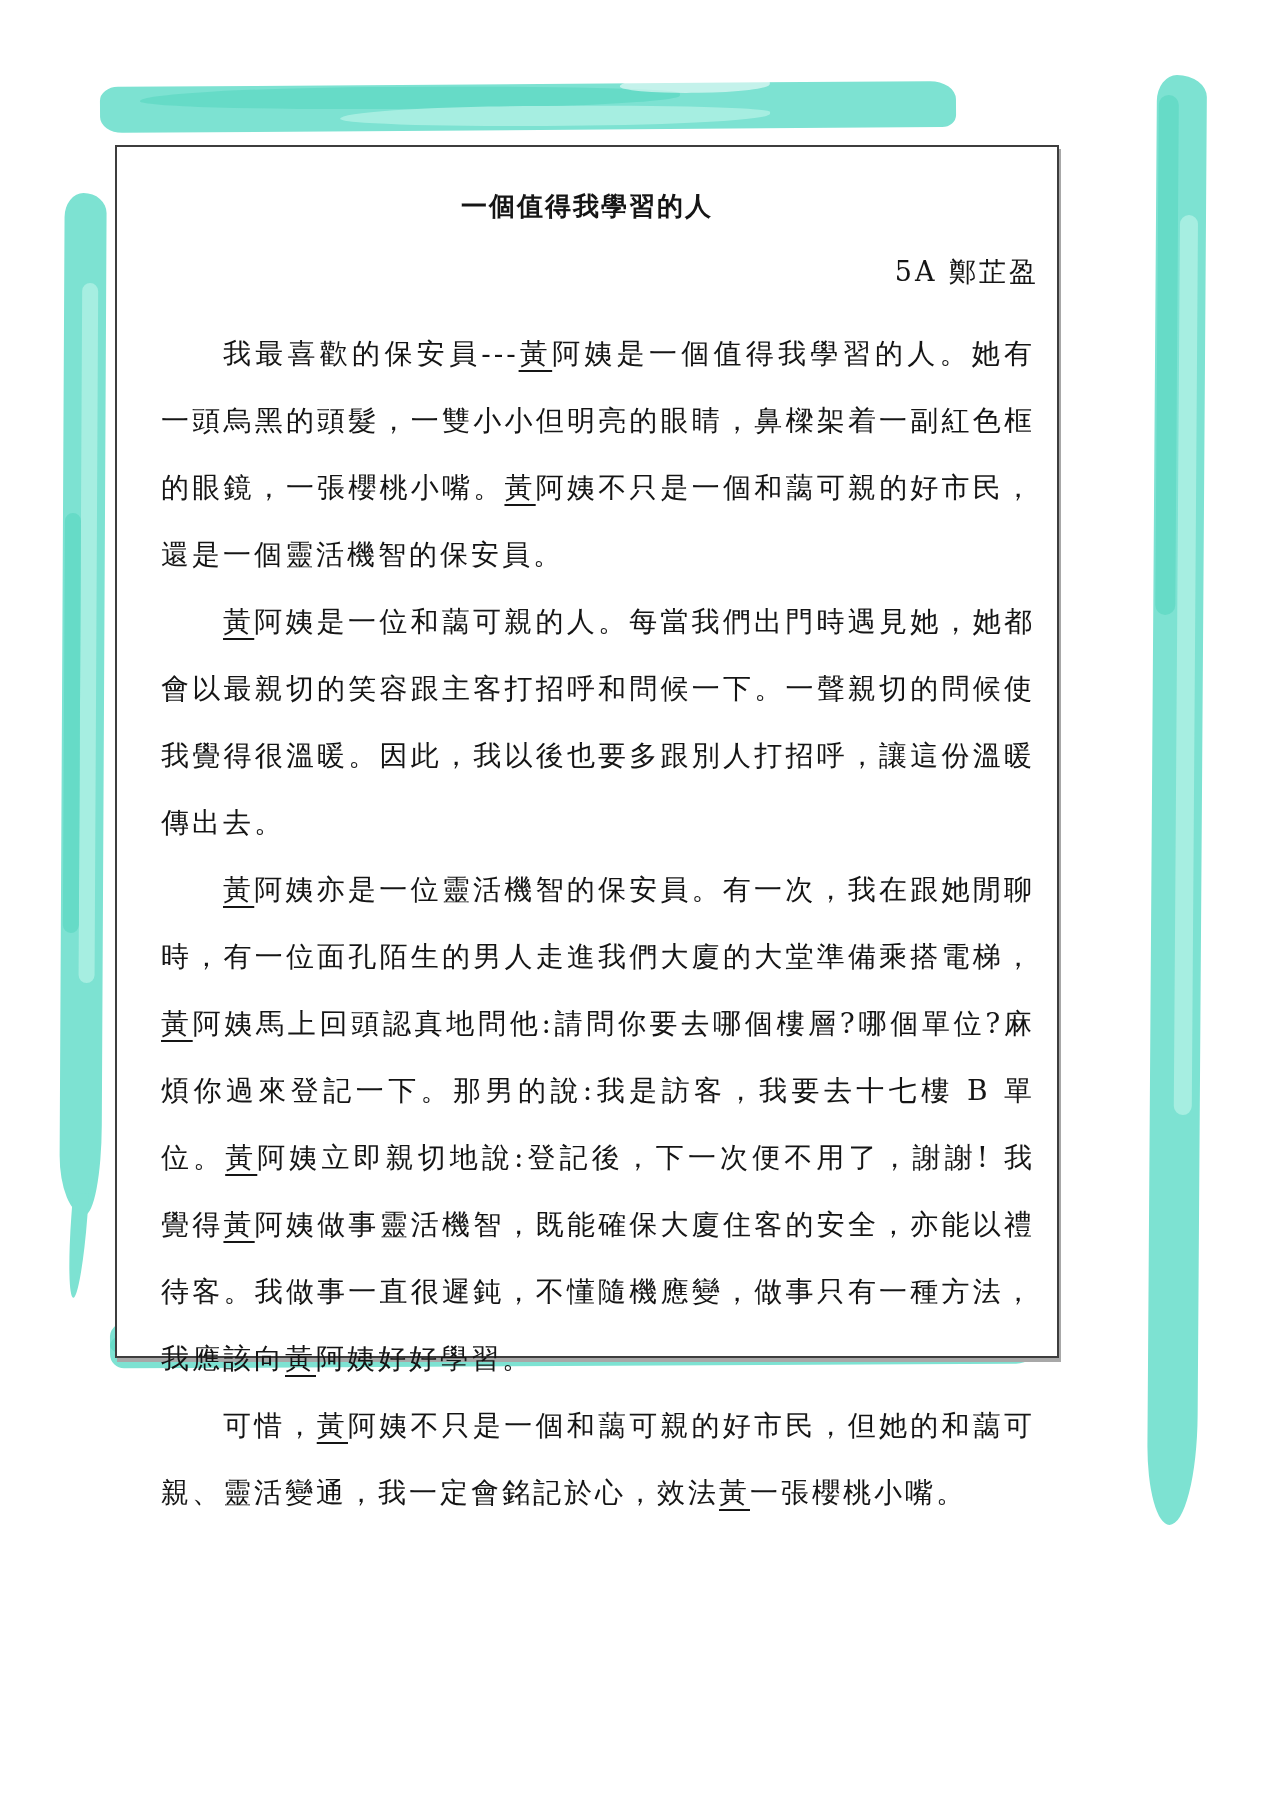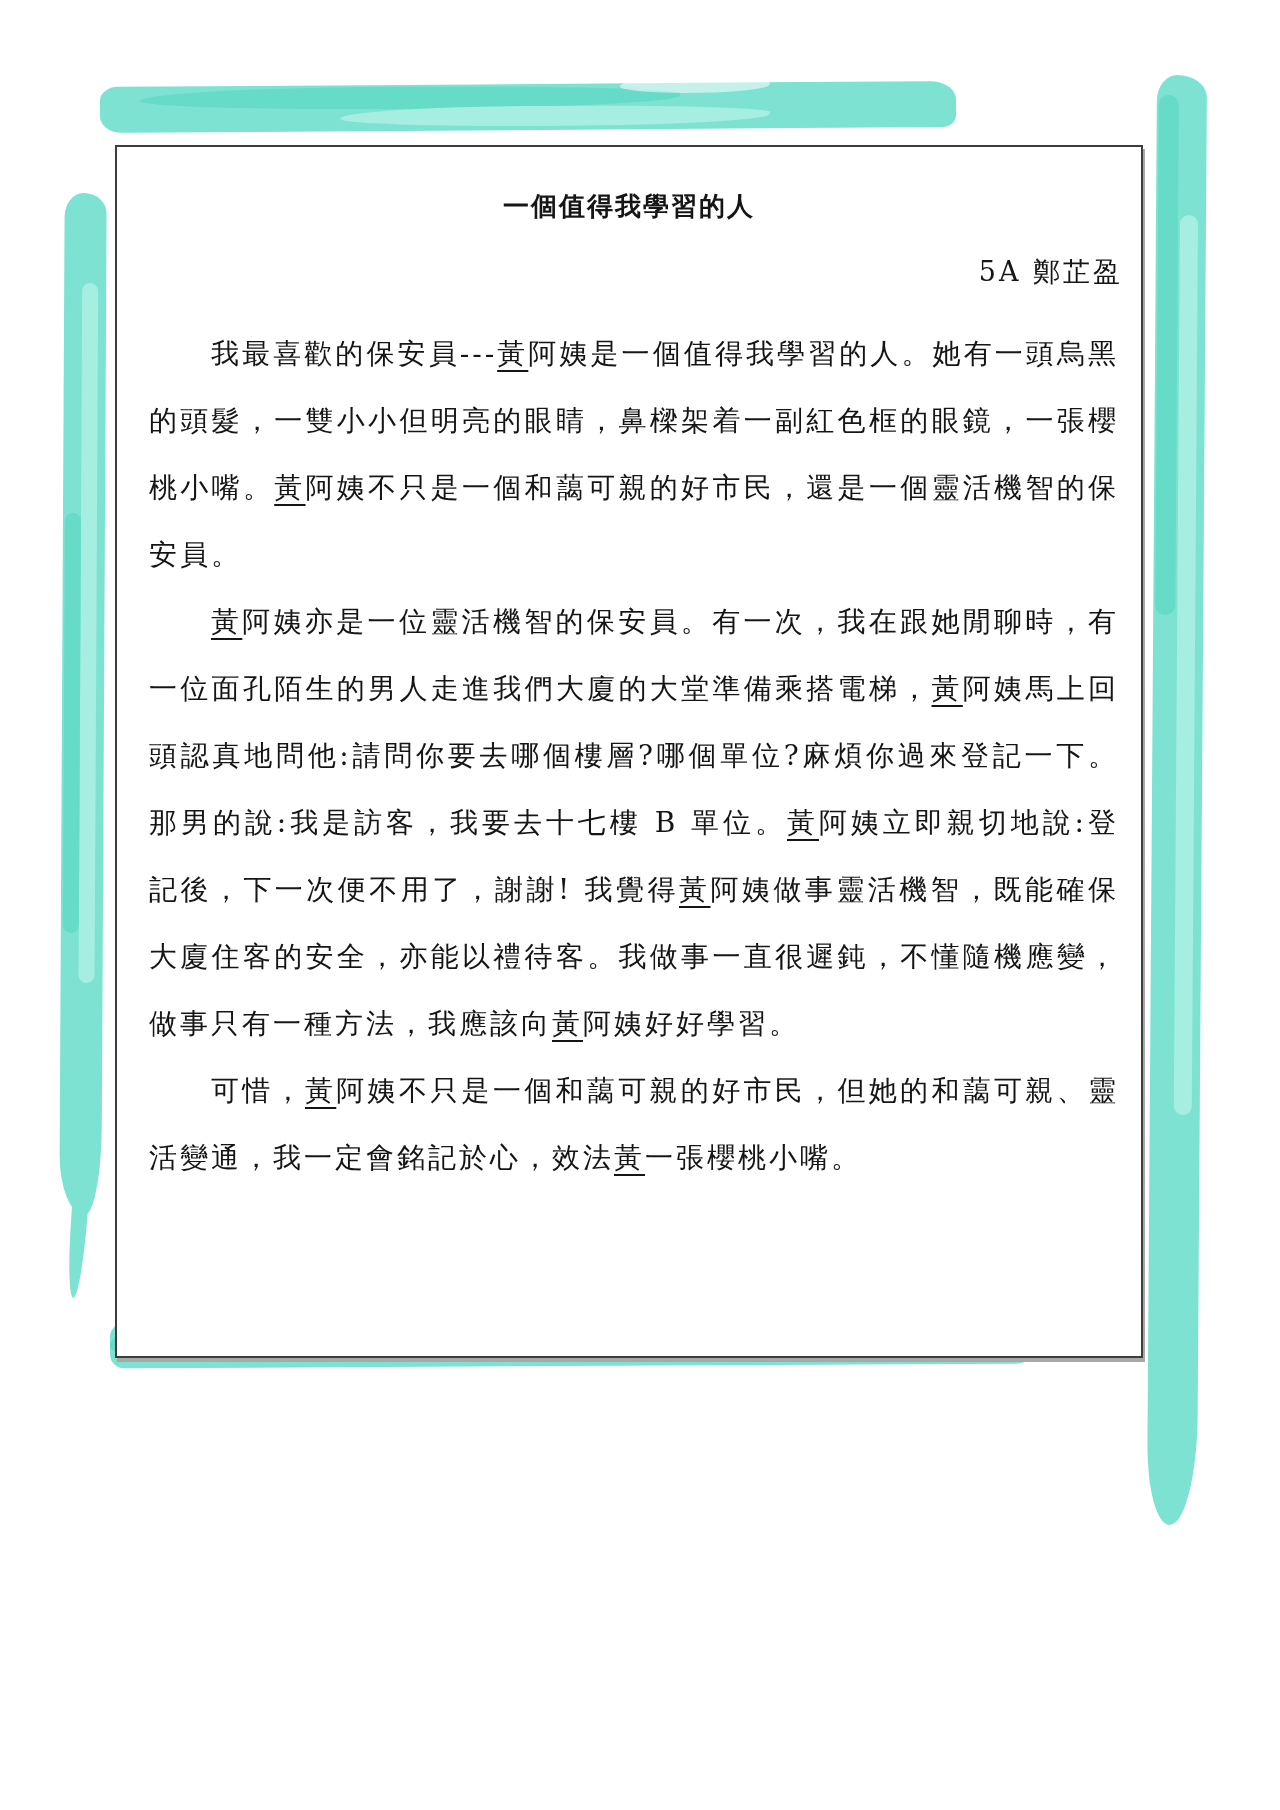--- a/index.html
+++ b/index.html
@@ -66,21 +66,21 @@
     border-radius: 22px 16px 26px 14px / 16px 12px 18px 14px;
     transform: rotate(-0.3deg);
   }
   .stroke-bottom .patch-dark  { left: 0;   top: 6px;  width: 120px; height: 34px; }
   .stroke-bottom .patch-light { left: 300px; top: 24px; width: 520px; height: 20px; }
 
   
   .sheet {
     position: absolute;
     left: 115px; top: 145px;
-    width: 1028px; height: 1213px;
+    width: 944px; height: 1213px;
     background: #ffffff;
     border: 2px solid #3d3d3d;
     box-shadow: 2px 4px 0 #a8a8a8;
   }
   .title {
     margin: 42px 0 0 0;
     text-align: center;
     font-size: 26px;
     font-weight: bold;
     letter-spacing: 2px;
@@ -89,21 +89,22 @@
   .author {
     margin-top: 30px;
     padding-right: 18px;
     text-align: right;
     font-size: 27px;
     letter-spacing: 3px;
     color: #151515;
     margin-left: 28px;
   }
   .essay-body {
-    padding: 30px 22px 0 32px;
+    padding: 30px 22px 0 20px;
+    margin-left: 24px;
   }
   .essay-body p {
     margin: 0;
     font-size: 28px;
     line-height: 67px;
     letter-spacing: 3px;
     color: #151515;
     text-align: justify;
     text-justify: inter-character;
     text-indent: 62px;
@@ -139,18 +140,19 @@
   <div class="stroke stroke-bottom">
     <div class="patch-dark"></div>
     <div class="patch-light"></div>
   </div>
 
   <div class="sheet">
     <h1 class="title">一個值得我學習的人</h1>
     <div class="author">5A 鄭芷盈</div>
     <div class="essay-body">
         <p><span>我最喜歡的保安員---</span><span class="pn">黃</span><span>阿姨是一個值得我學習的人。她有一頭烏黑的頭髮，一雙小小但明亮的眼睛，鼻樑架着一副紅色框的眼鏡，一張櫻桃小嘴。</span><span class="pn">黃</span><span>阿姨不只是一個和藹可親的好市民，還是一個靈活機智的保安員。</span></p>
+        <p><span class="pn">黃</span><span>阿姨是一位和藹可親的人。每當我們出門時遇見她，她都會以最親切的笑容跟主客打招呼和問候一下。一聲親切的問候使我覺得很溫暖。因此，我以後也要多跟別人打招呼，讓這份溫暖傳出去。</span></p>
         <p><span class="pn">黃</span><span>阿姨亦是一位靈活機智的保安員。有一次，我在跟她閒聊時，有一位面孔陌生的男人走進我們大廈的大堂準備乘搭電梯，</span><span class="pn">黃</span><span>阿姨馬上回頭認真地問他:請問你要去哪個樓層?哪個單位?麻煩你過來登記一下。那男的說:我是訪客，我要去十七樓 B 單位。</span><span class="pn">黃</span><span>阿姨立即親切地說:登記後，下一次便不用了，謝謝! 我覺得</span><span class="pn">黃</span><span>阿姨做事靈活機智，既能確保大廈住客的安全，亦能以禮待客。我做事一直很遲鈍，不懂隨機應變，做事只有一種方法，我應該向</span><span class="pn">黃</span><span>阿姨好好學習。</span></p>
         <p><span>可惜，</span><span class="pn">黃</span><span>阿姨不只是一個和藹可親的好市民，但她的和藹可親、靈活變通，我一定會銘記於心，效法</span><span class="pn">黃</span><span>一張櫻桃小嘴。</span></p>
       </div>
   </div>
 
 </div>
 
 </body></html>

